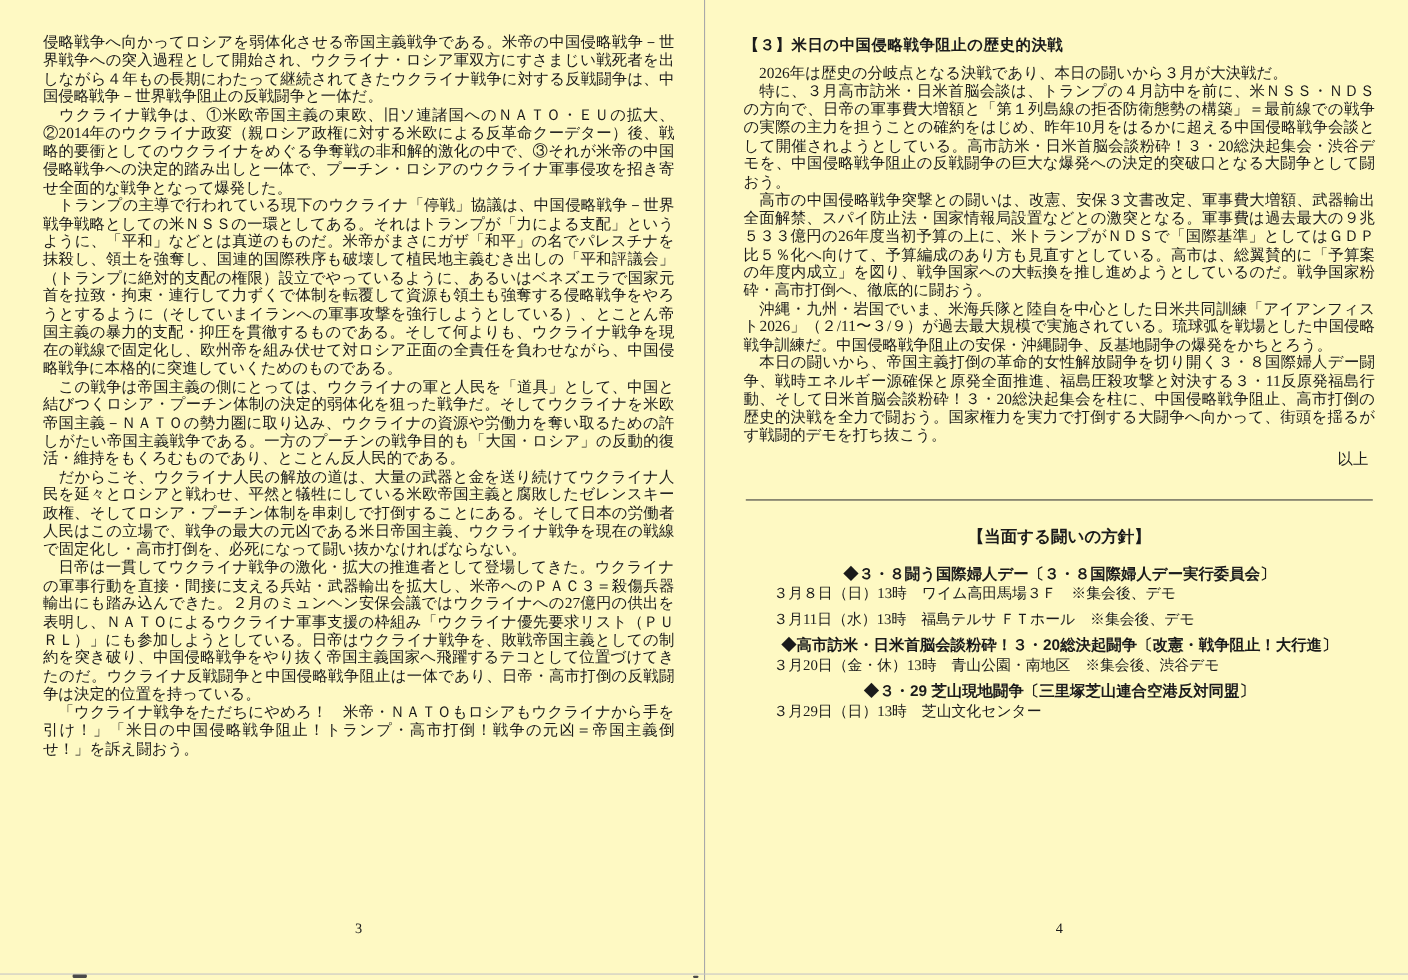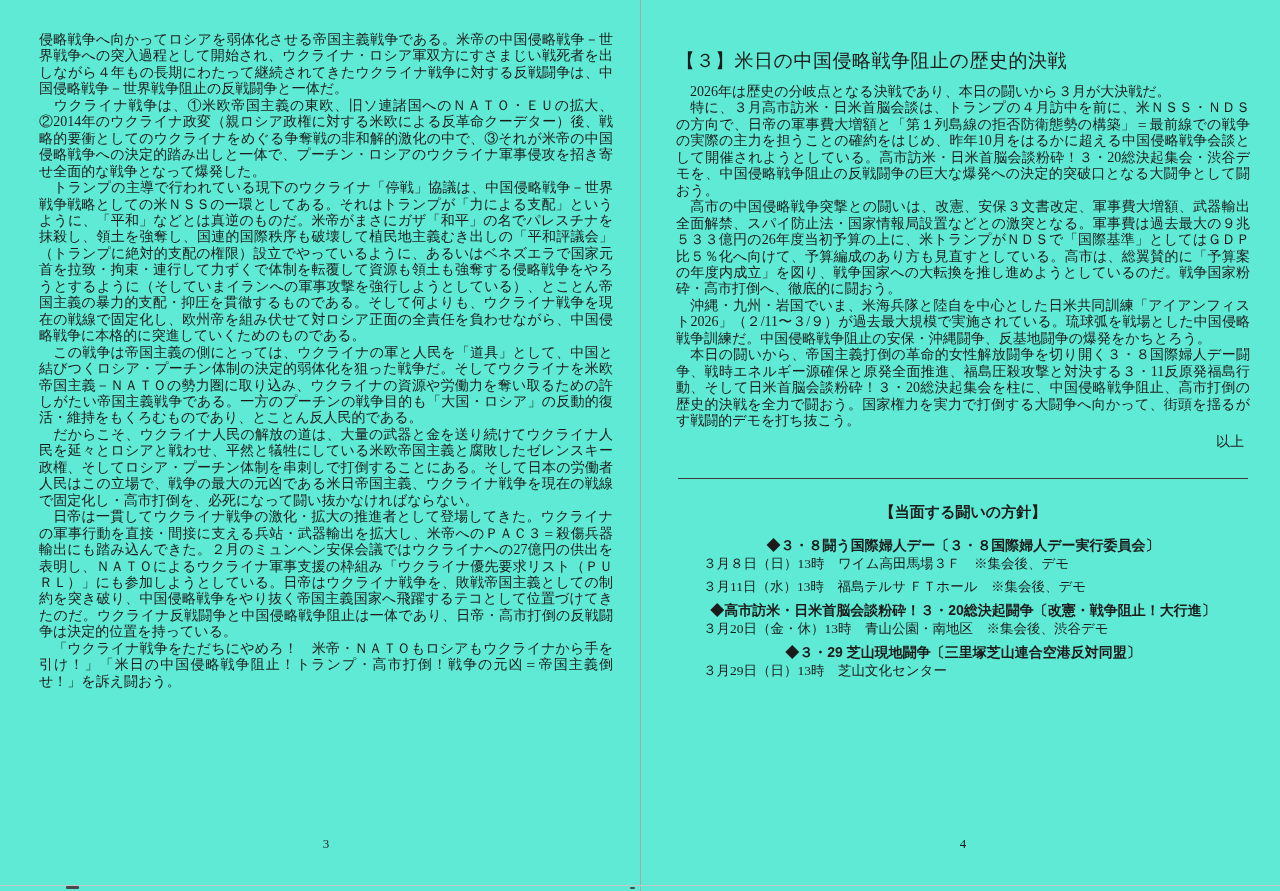--- a/index.html
+++ b/index.html
@@ -1,32 +1,32 @@
 <!DOCTYPE html>
 <html><head>
 <meta charset="utf-8">
 <style>
   html,body{margin:0;padding:0;}
   body{background:#ececec;}
   .sheet{
-    position:relative;width:1280px;height:891px;margin:0 auto;background:#5eead4;overflow:hidden;
+    position:relative;width:1280px;height:891px;margin:0 auto;background:#fef9c3;overflow:hidden;
     font-family:"Liberation Serif","DejaVu Serif",serif;color:#1b1b1b;
   }
   .vdivider{position:absolute;left:640px;top:0;width:1px;height:891px;background:#a9a9a9;}
   .bottom-line{position:absolute;left:0;top:885px;width:1280px;height:1px;background:#c6c6c6;}
   .scan-mark{position:absolute;background:#4a4a4a;border-radius:1px;}
   .mark-1{left:66px;top:886px;width:13px;height:3px;}
   .mark-2{left:630px;top:887px;width:5px;height:2px;}
   .page{position:absolute;top:32px;width:574px;}
   .page--left{left:39px;}
   .page--right{left:676px;}
   .body-text p{font-size:14px;line-height:16.45px;text-align:justify;margin:0;}
   .heading-main{
-    font-family:"Liberation Sans","DejaVu Sans",sans-serif;font-weight:normal;
-    font-size:19px;letter-spacing:.5px;margin:16px 0 10px 0;
+    font-family:"Liberation Sans","DejaVu Sans",sans-serif;font-weight:bold;
+    font-size:14px;letter-spacing:.5px;margin:0 0 10px 0;
   }
   .closing{font-size:14px;text-align:right;padding-right:6px;margin-top:3px;}
   .hline{border:none;border-top:1px solid #3c3c3c;margin:27px 2px 0 2px;height:0;}
   .heading-sub{
     font-family:"Liberation Sans","DejaVu Sans",sans-serif;font-weight:bold;
     font-size:15px;text-align:center;margin:24px 0 14px 0;
   }
   .event{margin-bottom:5px;}
   .event-title{
     font-family:Liberation Sans, sans-serif;font-weight:bold;

